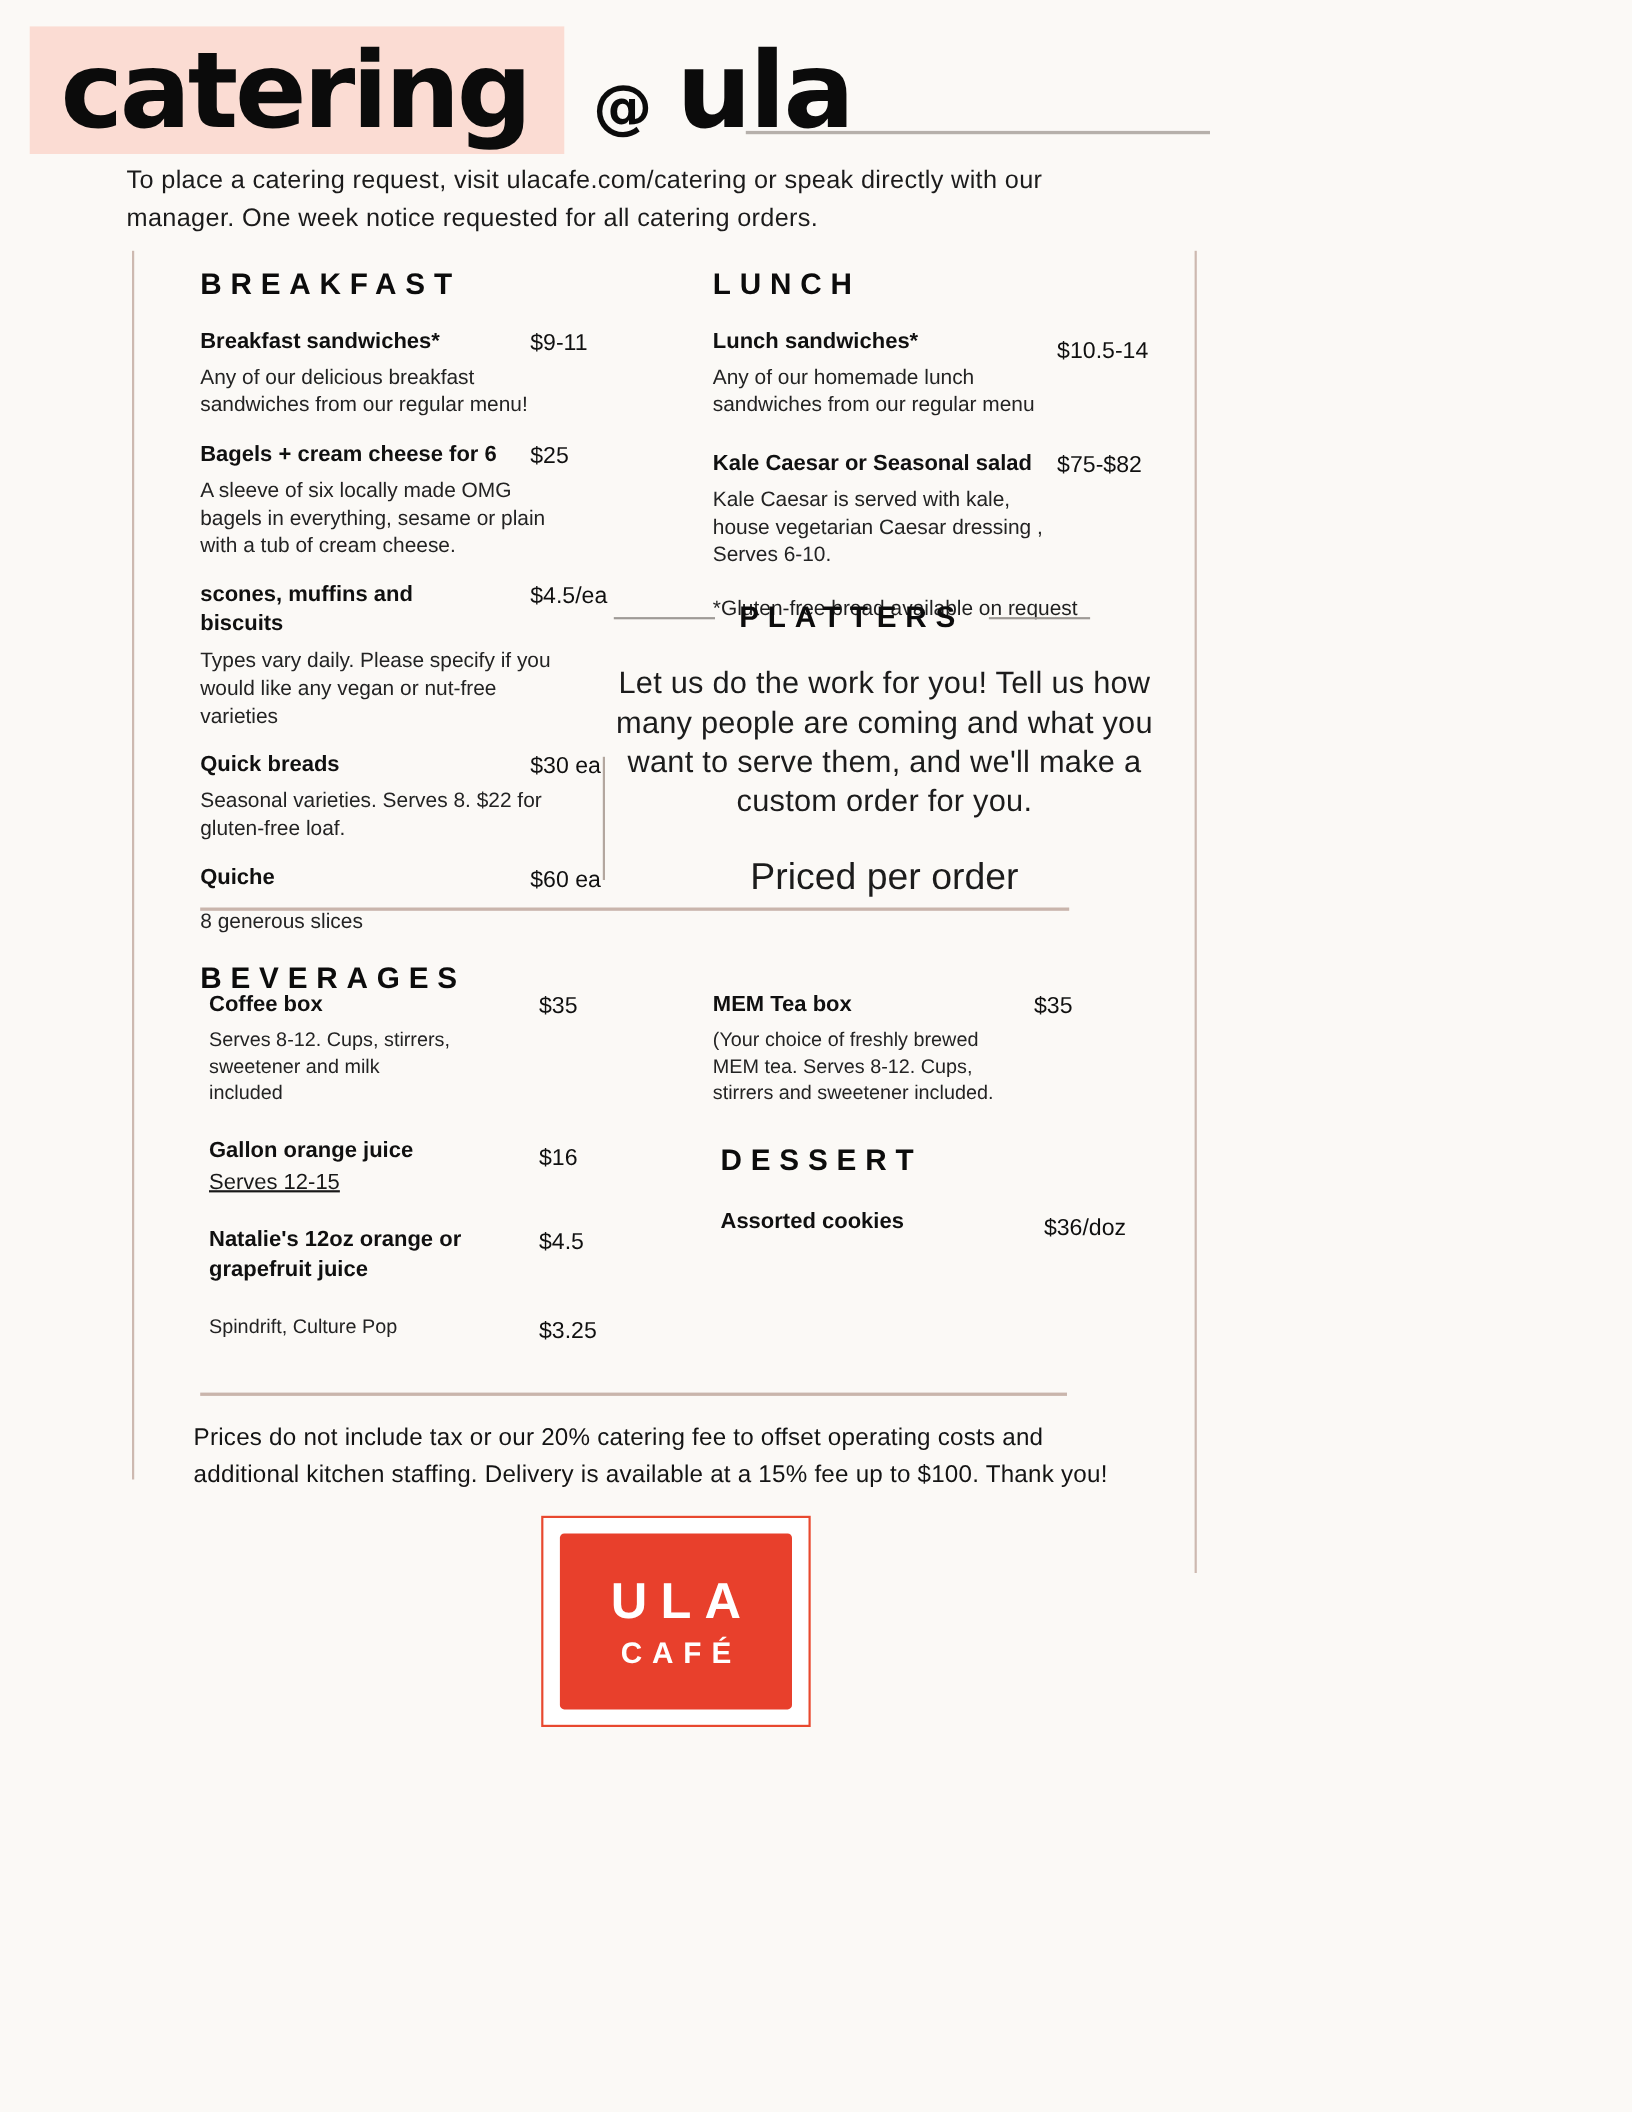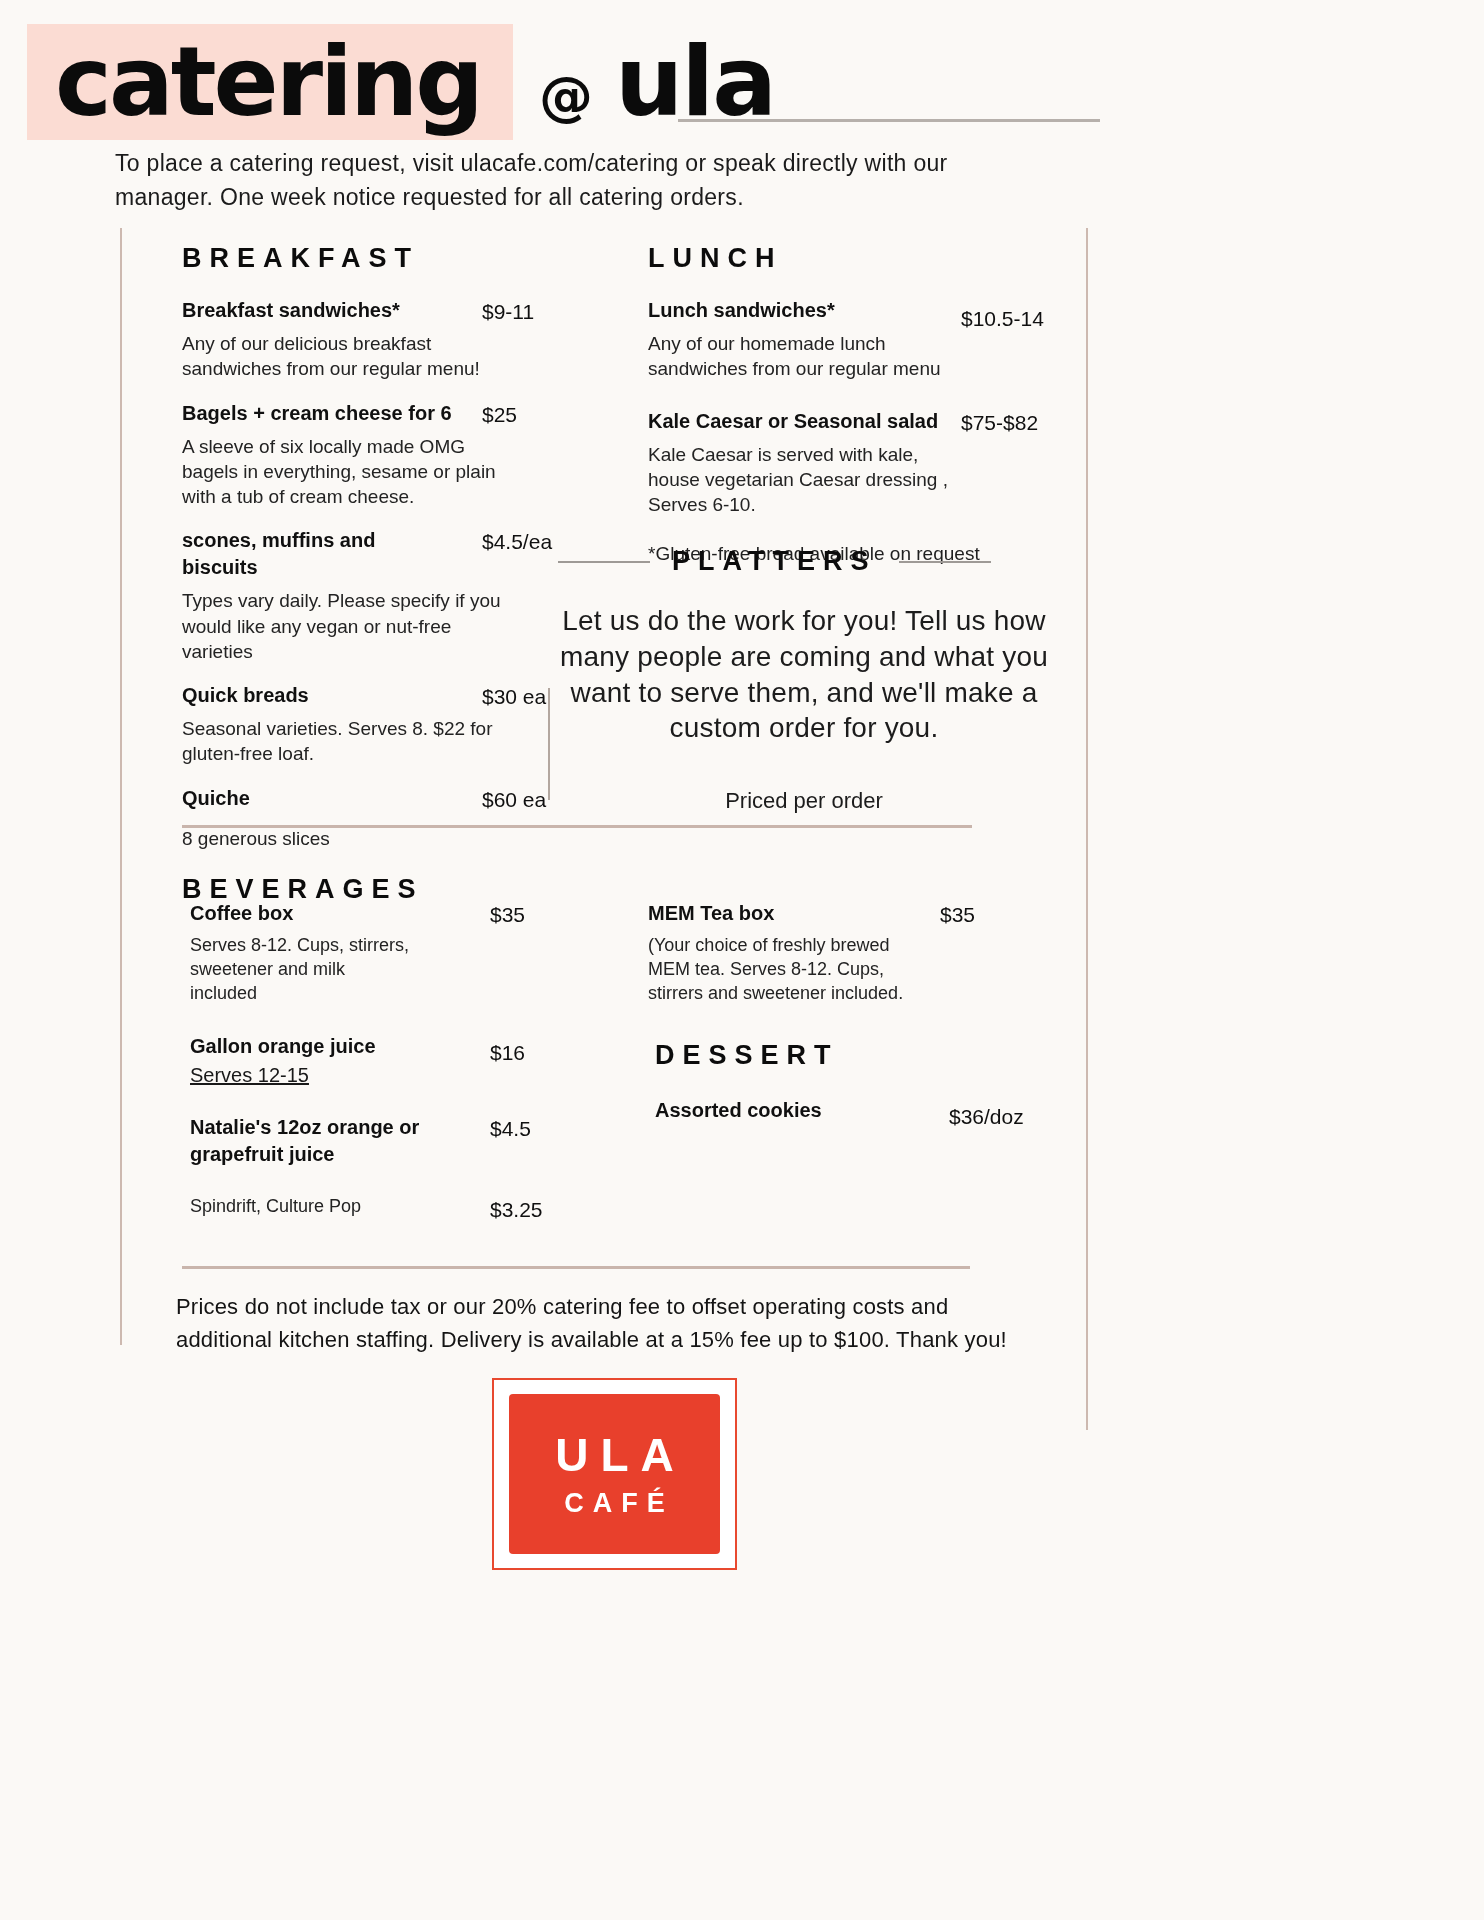--- a/index.html
+++ b/index.html
@@ -164,22 +164,22 @@
   }
   .pline { width: 92px; height: 2px; background: #9e9a96; flex: 0 0 auto; }
   .platters-body {
     margin: 26px 0 0;
     font-size: 28px;
     line-height: 1.28;
     color: #1c1c1c;
     letter-spacing: 0.2px;
   }
   .platters-priced {
-    margin: 42px 0 0;
-    font-size: 22px;
+    margin: 32px 0 0;
+    font-size: 34px;
     color: #1c1c1c;
   }
 
   
   .footer {
     position: absolute;
     left: 176px;
     top: 1290px;
     width: 870px;
     margin: 0;

